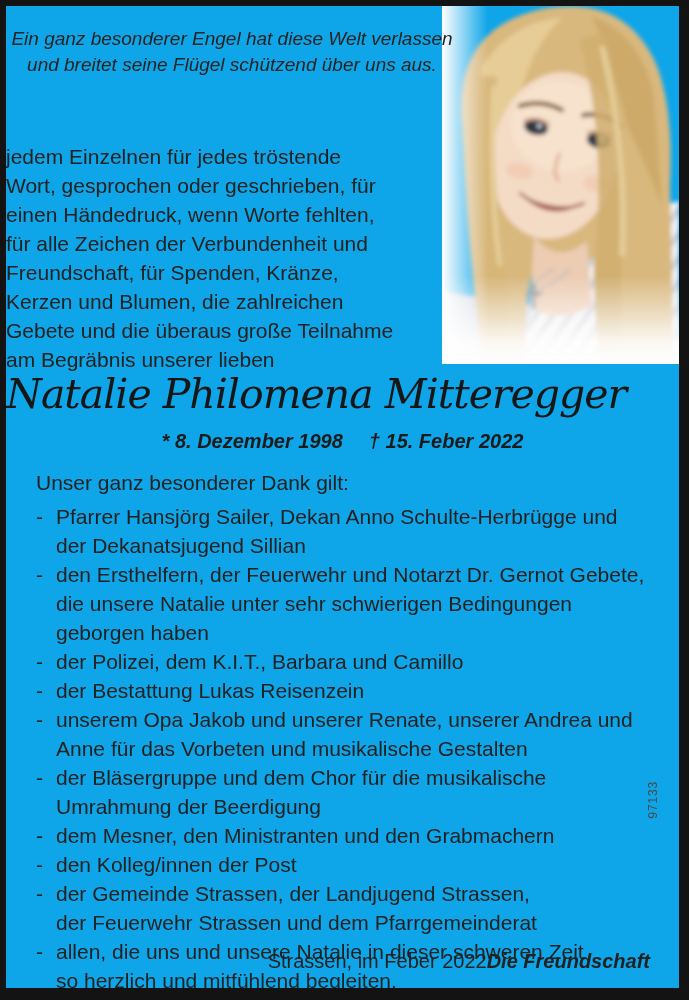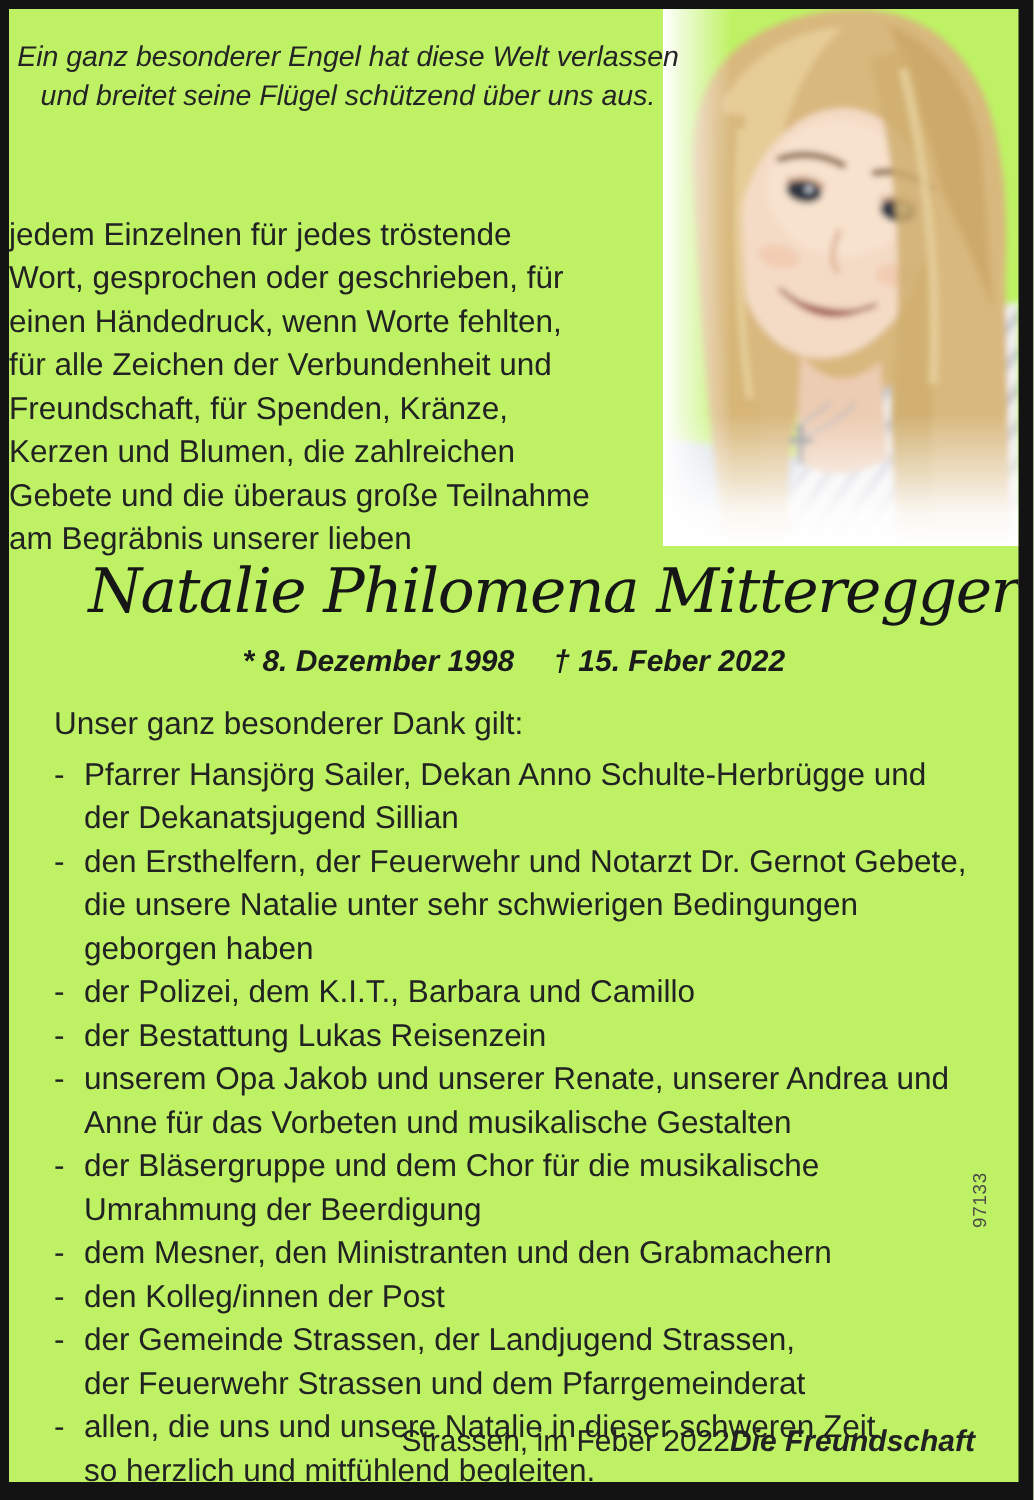--- a/index.html
+++ b/index.html
@@ -1,20 +1,20 @@
 <!DOCTYPE html>
 <html><head>
 <meta charset="utf-8">
 <style>
   html,body{margin:0;padding:0;background:#e8e8e8;}
   .page{
     position:relative;
     width:689px;height:1000px;
     box-sizing:border-box;
-    background:#bef264;
+    background:#0ea5e9;
     border-style:solid;
     border-color:#131313;
     border-width:6px 10px 12px 6px;
     overflow:hidden;
     font-family:"Liberation Sans", sans-serif;
     color:#1e1e1e;
   }
   .inner{position:absolute;inset:0;}
   .quote{
     position:absolute;left:0;top:20px;width:452px;
@@ -31,21 +31,21 @@
     font-size:21px;line-height:29px;
     white-space:pre-line;color:#222;
   }
   
   .photo{
     position:absolute;left:436px;top:0;width:237px;height:358px;
   }
   
   .name{
     position:absolute;left:0;top:364px;width:673px;
-    text-align:right;
+    text-align:left;
     font-family:"DejaVu Serif", serif;
     font-style:italic;
     font-size:41px;
     letter-spacing:-1px;
     color:#161616;
   }
   .dates{
     position:absolute;left:0;top:424px;width:673px;
     text-align:center;font-weight:bold;font-style:italic;
     font-size:20px;color:#1b1b1b;

